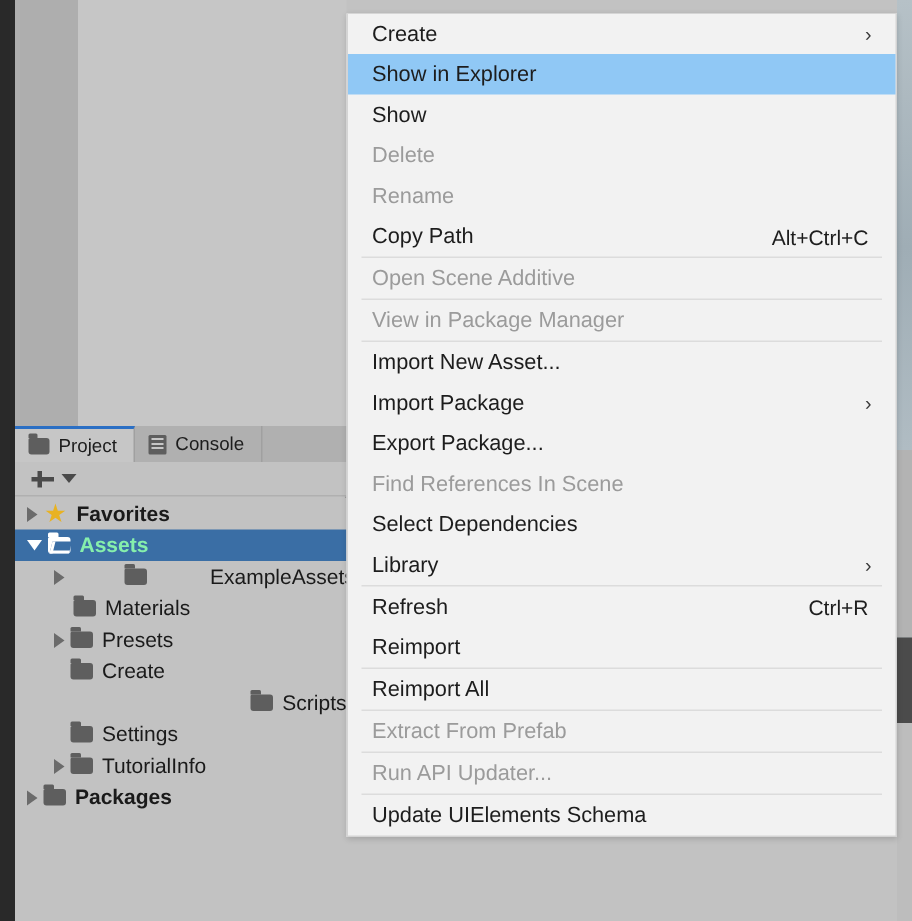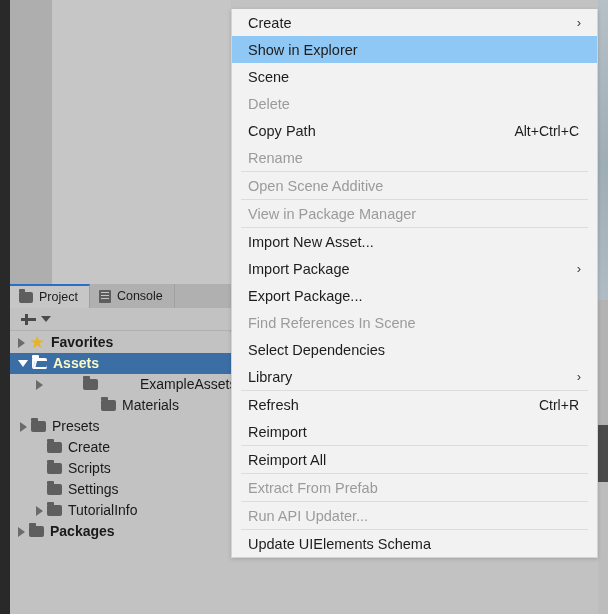--- a/index.html
+++ b/index.html
@@ -189,21 +189,21 @@
     height: 21px;
     display: flex;
     align-items: center;
     font-size: 14px;
     color: #1a1a1a;
     cursor: default;
     white-space: nowrap;
   }
   .row.selected {
     background: #3a6ea5;
-    color: #fef9c3;
+    color: #86efac;
   }
   .row .lbl { line-height: 21px; }
   .row.bold .lbl { font-weight: bold; }
 
   .arrow {
     width: 0; height: 0;
     flex: 0 0 auto;
     border-top: 5px solid transparent;
     border-bottom: 5px solid transparent;
     border-left: 7px solid #6b6b6b;
@@ -353,43 +353,43 @@
         <div class="row selected bold" style="padding-left: 8px;">
           <span class="arrow open"></span>
           <span class="ico-folder white open"></span>
           <span class="lbl">Assets</span>
         </div>
         <div class="row" style="padding-left: 26px; gap: 36px;">
           <span class="arrow"></span>
           <span class="ico-folder"></span>
           <span class="lbl">ExampleAssets</span>
         </div>
-        <div class="row" style="padding-left: 28px; justify-content: center;">
+        <div class="row" style="padding-left: 28px;">
           <span class="arrow blank"></span>
           <span class="ico-folder"></span>
           <span class="lbl">Materials</span>
         </div>
-        <div class="row" style="padding-left: 10px;">
+        <div class="row" style="padding-left: 26px;">
           <span class="arrow"></span>
           <span class="ico-folder"></span>
           <span class="lbl">Presets</span>
         </div>
         <div class="row" style="padding-left: 26px;">
           <span class="arrow blank"></span>
           <span class="ico-folder"></span>
           <span class="lbl">Create</span>
         </div>
+        <div class="row" style="padding-left: 26px; justify-content: flex-end;">
+          <span class="arrow blank"></span>
+          <span class="ico-folder"></span>
+          <span class="lbl">Scripts</span>
+        </div>
         <div class="row" style="padding-left: 26px;">
           <span class="arrow blank"></span>
           <span class="ico-folder"></span>
-          <span class="lbl">Scripts</span>
-        </div>
-        <div class="row" style="padding-left: 26px;">
-          <span class="arrow blank"></span>
-          <span class="ico-folder"></span>
           <span class="lbl">Settings</span>
         </div>
         <div class="row" style="padding-left: 26px;">
           <span class="arrow"></span>
           <span class="ico-folder"></span>
           <span class="lbl">TutorialInfo</span>
         </div>
         <div class="row bold" style="padding-left: 8px;">
           <span class="arrow"></span>
           <span class="ico-folder"></span>
@@ -400,32 +400,32 @@
 
   <div class="ctxmenu" id="ctxmenu">
       <div class="mi">
         <span>Create</span>
         <span class="submenu-arrow">›</span>
       </div>
       <div class="mi highlight">
         <span>Show in Explorer</span>
       </div>
       <div class="mi">
-        <span>Scene</span>
+        <span>Show</span>
       </div>
       <div class="mi disabled">
         <span>Delete</span>
+      </div>
+      <div class="mi disabled">
+        <span>Rename</span>
       </div>
       <div class="mi">
         <span>Copy Path</span>
         <span class="shortcut">Alt+Ctrl+C</span>
       </div>
-      <div class="mi disabled">
-        <span>Rename</span>
-      </div>
       <div class="sep"></div>
       <div class="mi disabled">
         <span>Open Scene Additive</span>
       </div>
       <div class="sep"></div>
       <div class="mi disabled">
         <span>View in Package Manager</span>
       </div>
       <div class="sep"></div>
       <div class="mi">

